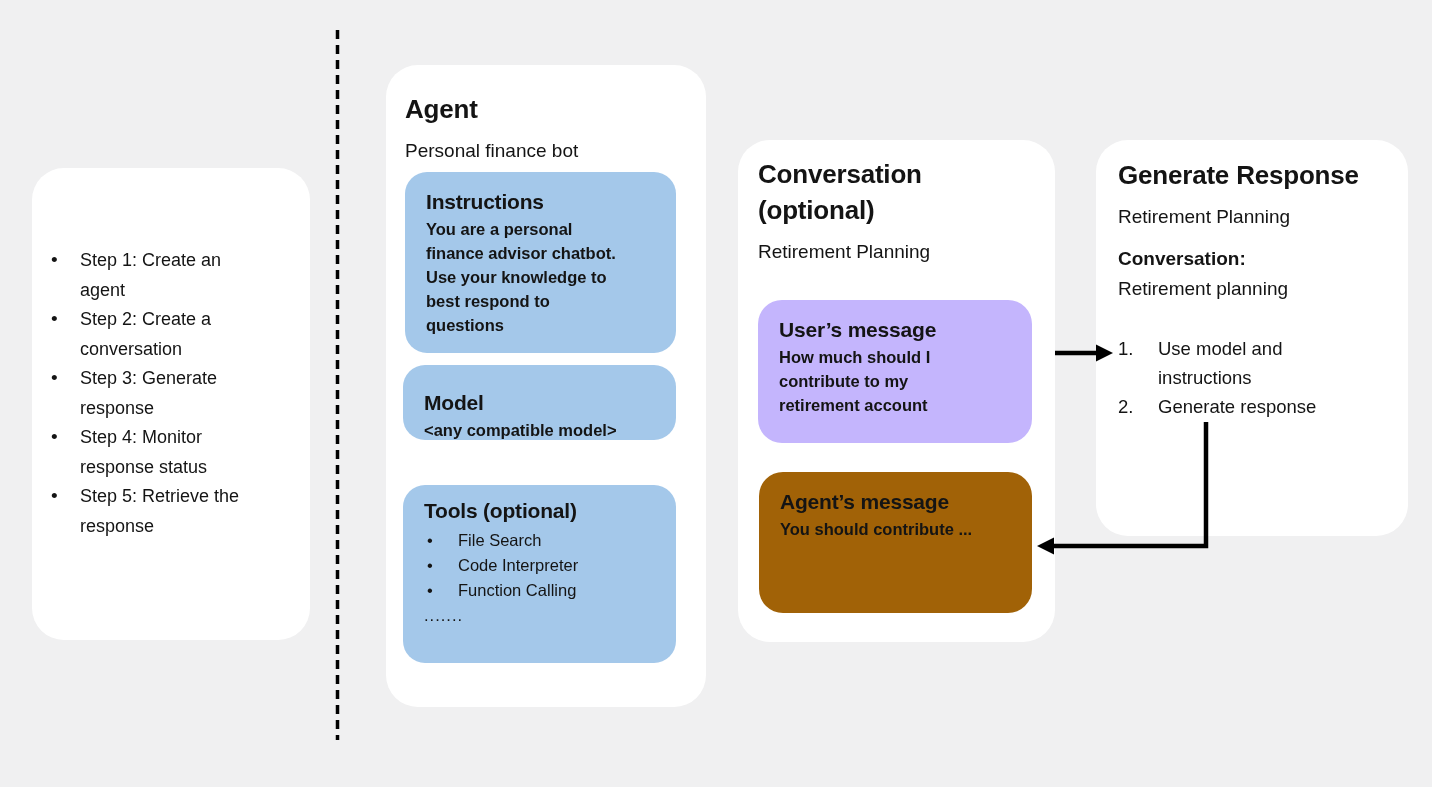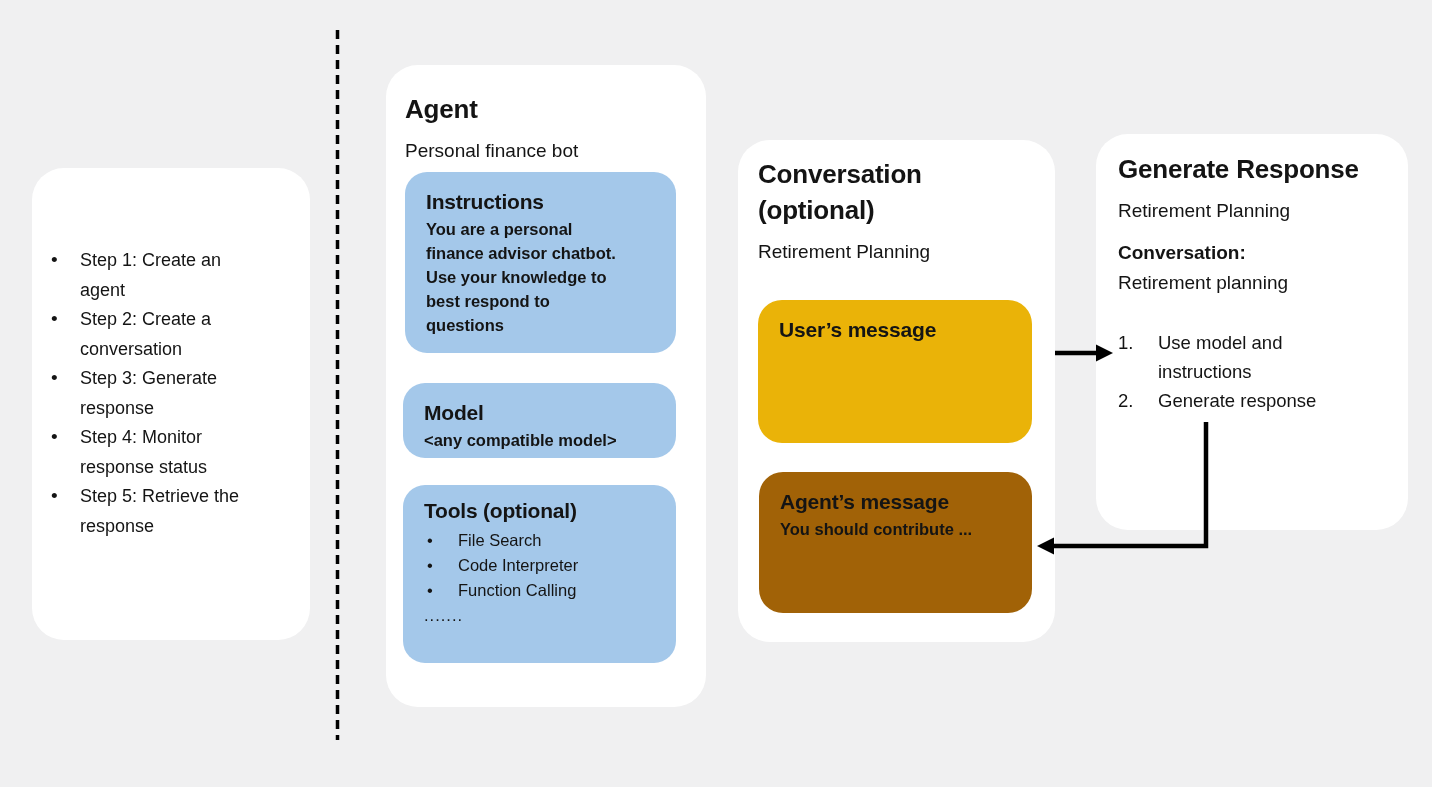--- a/index.html
+++ b/index.html
@@ -23,36 +23,36 @@
 
   
   #agent-card{left:386px;top:65px;width:320px;height:642px;}
   .card-head{position:absolute;left:19px;top:26px;width:280px;}
   .card-title{font-weight:bold;font-size:26px;line-height:36px;white-space:pre-line;letter-spacing:-0.2px;}
   .card-sub{font-size:19px;line-height:24px;margin-top:12px;}
   .bluebox{position:absolute;background:#a4c8ea;border-radius:22px;box-sizing:border-box;}
   .box-title{font-weight:bold;font-size:21px;line-height:26px;letter-spacing:-0.2px;}
   .box-body{font-size:16.5px;line-height:24px;white-space:pre-line;margin-top:2px;font-weight:bold;}
   #instructions-box{left:19px;top:107px;width:271px;height:181px;padding:17px 18px 0 21px;}
-  #model-box{left:17px;top:318px;width:273px;height:75px;padding:17px 14px 0 21px;}
+  #model-box{left:17px;top:300px;width:273px;height:75px;padding:25px 14px 0 21px;}
   #tools-box{left:17px;top:420px;width:273px;height:178px;padding:13px 14px 0 21px;}
   .tools-list{margin:4px 0 0 0;padding:0;list-style:none;font-size:16.5px;line-height:25px;}
   .tools-list li{position:relative;padding-left:34px;}
   .tools-list li::before{content:"\2022";position:absolute;left:3px;}
   .tools-ellipsis{font-size:16.5px;line-height:25px;letter-spacing:1px;}
 
   
   #conversation-card{left:738px;top:140px;width:317px;height:502px;}
   #conversation-card .card-head{left:20px;top:16px;}
   .msgbox{position:absolute;border-radius:24px;box-sizing:border-box;padding:17px 16px 0 21px;}
-  #user-message-box{left:20px;top:160px;width:274px;height:143px;background:#eab308;}
+  #user-message-box{left:20px;top:160px;width:274px;height:143px;background:#c4b5fd;}
   #agent-message-box{left:21px;top:332px;width:273px;height:141px;background:#a16207;}
 
   
-  #generate-card{left:1096px;top:134px;width:312px;height:396px;}
+  #generate-card{left:1096px;top:140px;width:312px;height:396px;}
   #generate-card .card-head{left:22px;top:17px;width:278px;}
   .conv-line{position:absolute;left:22px;top:104px;font-size:19px;line-height:30px;}
   .conv-label{font-weight:bold;}
   .resp-steps{position:absolute;left:22px;top:194px;width:270px;font-size:18.5px;line-height:29px;}
   .resp-step{display:flex;}
   .resp-num{width:40px;flex:0 0 40px;}
   .resp-text{white-space:pre-line;}
 </style>
 </head>
 <body>
@@ -101,20 +101,23 @@
 </div>
 
 <div class="card" id="conversation-card">
   <div class="card-head">
     <div class="card-title">Conversation
 (optional)</div>
     <div class="card-sub">Retirement Planning</div>
   </div>
   <div class="msgbox" id="user-message-box">
     <div class="box-title">User’s message</div>
+    <div class="box-body">How much should I
+contribute to my
+retirement account</div>
   </div>
   <div class="msgbox" id="agent-message-box">
     <div class="box-title">Agent’s message</div>
     <div class="box-body">You should contribute ...</div>
   </div>
 </div>
 
 <div class="card" id="generate-card">
   <div class="card-head">
     <div class="card-title">Generate Response</div>

